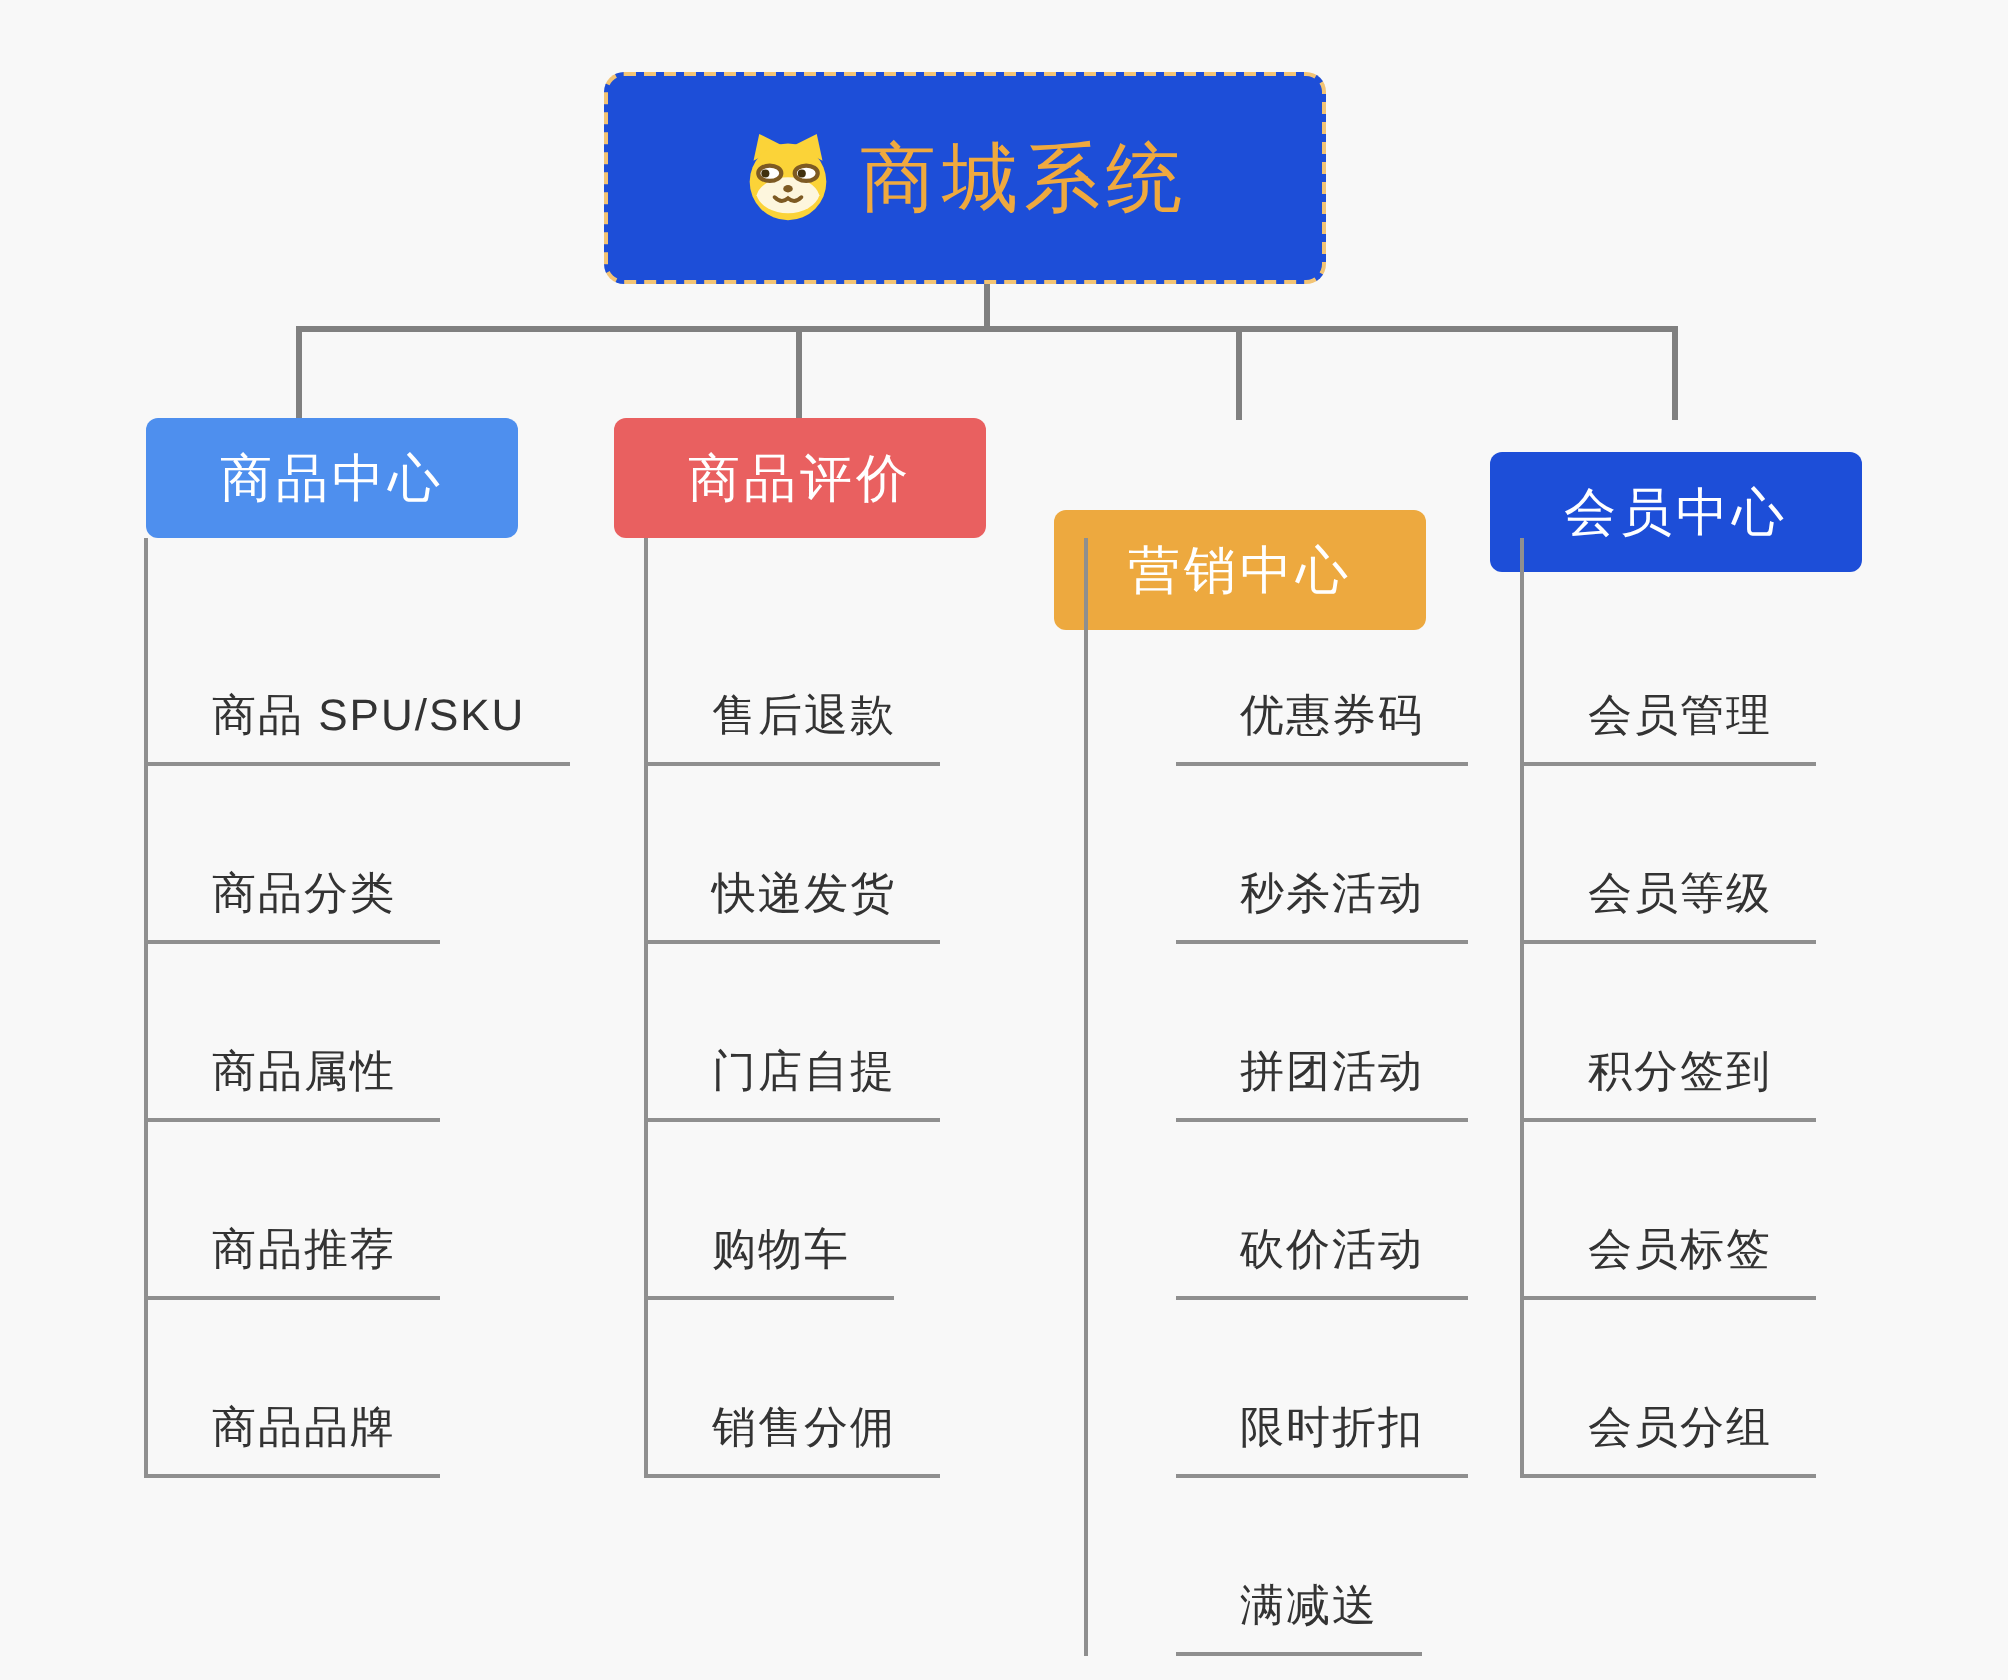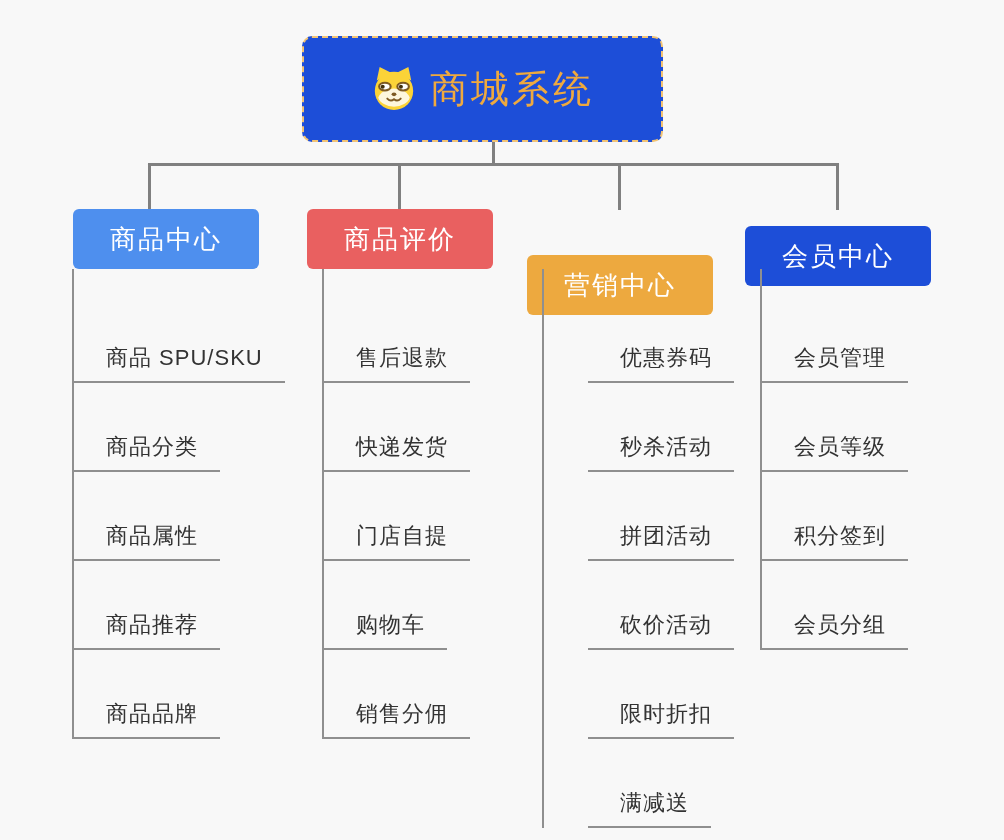--- a/index.html
+++ b/index.html
@@ -149,16 +149,17 @@
     <div class="leaf">拼团活动</div>
     <div class="leaf">砍价活动</div>
     <div class="leaf">限时折扣</div>
     <div class="leaf">满减送</div>
   </div>
 
   <div class="leaf-col c3">
     <div class="leaf">会员管理</div>
     <div class="leaf">会员等级</div>
     <div class="leaf">积分签到</div>
+    <div class="leaf">会员标签</div>
     <div class="leaf">会员分组</div>
   </div>
 
 </div>
 
 </body></html>

